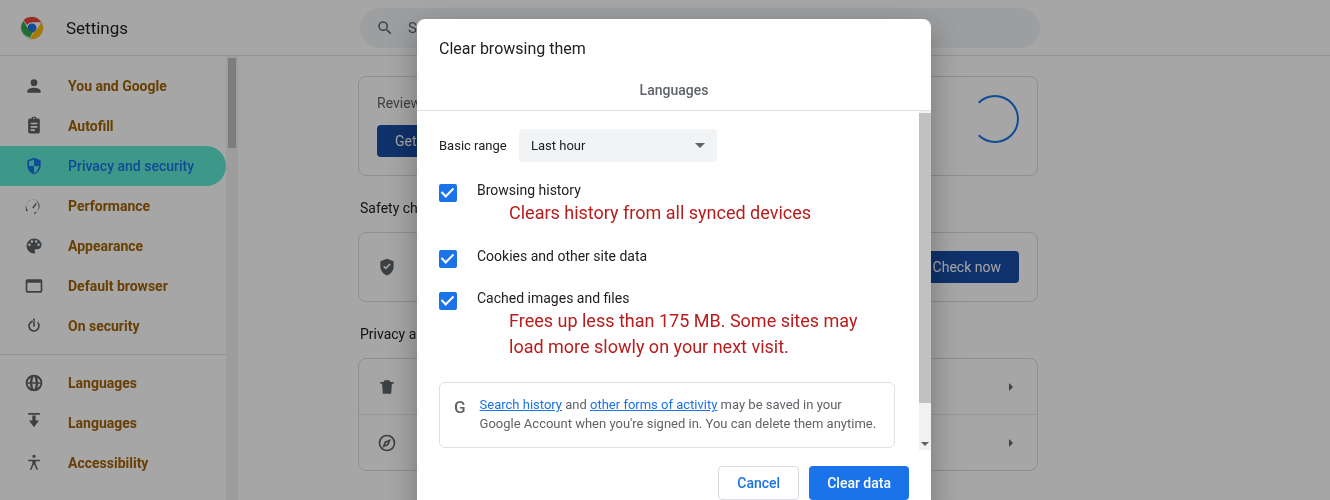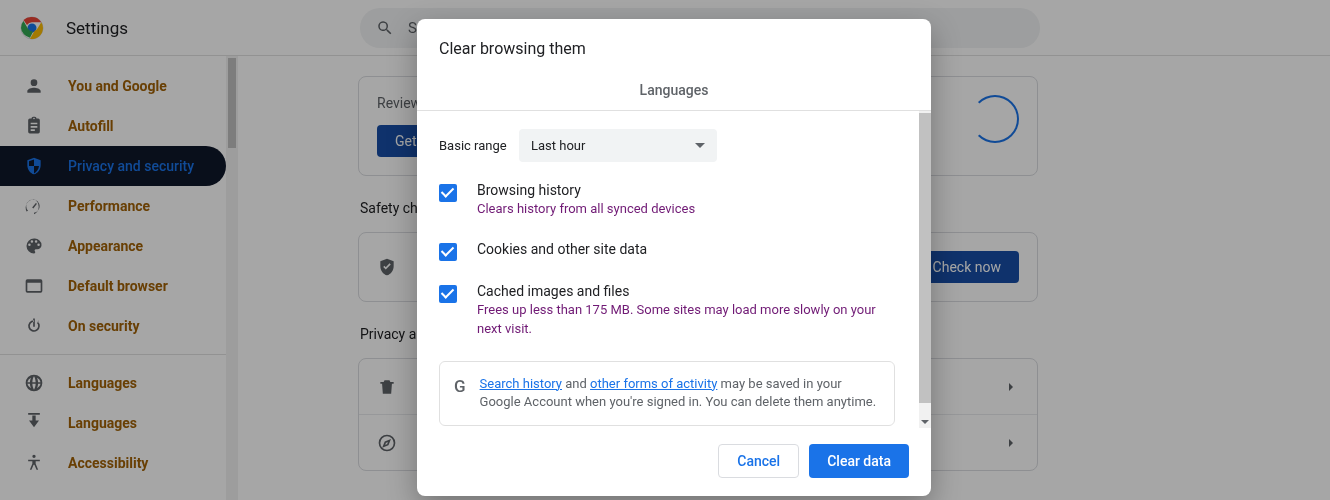--- a/index.html
+++ b/index.html
@@ -14,21 +14,21 @@
   .searchbox span { margin-left: 14px; color: #5f6368; font-size: 15px; }
 
   .content { display: flex; height: calc(100% - 56px); }
 
   .sidebar { width: 238px; position: relative; padding-top: 10px; padding-right: 12px; }
   .scroll-gutter { position: absolute; right: 0; top: 0; bottom: 0; width: 12px; background: #f1f1f1; display:flex; align-items:flex-start; justify-content:center; }
   .scroll-thumb { width: 8px; height: 90px; background: #c1c1c1; border-radius: 0; margin-top:2px; }
   .side-item { display: flex; align-items: center; height: 40px; padding-left: 24px; border-radius: 0 20px 20px 0; cursor: pointer; }
   .side-item .sicon { width: 20px; height: 20px; fill: #5f6368; margin-right: 24px; display:flex; align-items:center; justify-content:center; }
   .side-item .slabel { font-size: 14px; color: #a16207; font-weight: bold; }
-  .side-item.active { background: #0f172a; }
+  .side-item.active { background: #5eead4; }
   .side-item.active .slabel { color: #1a73e8; font-weight: 500; }
   .side-item.active .sicon { fill: #1a73e8; }
   .side-sep { height: 1px; background: #e0e0e0; margin: 8px 0 8px 0; }
 
   .main { flex: 1; padding: 20px 0 0 0; overflow: hidden; }
   .main-inner { width: 680px; margin-left: 120px; }
   .card { border: 1px solid #dadce0; border-radius: 8px; padding: 18px; margin-bottom: 24px; display: flex; align-items: center; }
   .card.priv { padding: 12px 18px; position: relative; }
   .section-h { font-size: 14px; color: #202124; margin: 12px 0 16px 2px; }
   .guide-card .ctext { flex: 1; font-size: 14px; color: #5f6368; margin-bottom: 14px; }
@@ -57,21 +57,21 @@
 
   .row-range { display: flex; align-items: center; margin-bottom: 20px; }
   .row-range .rlabel { font-size: 13px; color: #202124; width: 80px; }
   .select { background: #f1f3f4; border: none; padding: 9px 44px 9px 12px; font-size: 13px; color: #202124; border-radius: 4px; position: relative; min-width: 198px; text-align: left; cursor: pointer; }
   .select::after { content: ''; position: absolute; right: 12px; top: 50%; transform: translateY(-30%); border: 5px solid transparent; border-top-color: #5f6368; }
 
   .opt { display: flex; margin-bottom: 22px; padding-right: 14px; }
   .opt .cb { width: 18px; height: 18px; background: #1a73e8; border-radius: 2px; flex-shrink: 0; margin-top: 2px; margin-right: 20px; position: relative; }
   .opt .cb::after { content: ''; position: absolute; left: 5px; top: 1px; width: 5px; height: 10px; border: solid #fff; border-width: 0 2px 2px 0; transform: rotate(45deg); }
   .opt .texts .t1 { font-size: 14px; color: #202124; margin-bottom: 2px; }
-  .opt .texts .t2 { font-size: 13px; color: #701a75; line-height: 1.45; }
+  .opt .texts .t2 { font-size: 18px; color: #b91c1c; line-height: 1.45; margin-left: 32px; }
 
   .info { border: 1px solid #e0e0e0; border-radius: 6px; padding: 13px 14px; display: flex; align-items: flex-start; margin-right: 14px; }
   .info .g { font-size: 17px; font-weight: 500; color: #5f6368; margin-right: 14px; margin-top:1px; }
   .info .itext { font-size: 13px; color: #5f6368; line-height: 1.45; }
   .info .itext a { color: #1a73e8; text-decoration: underline; cursor: pointer; }
 
   .dlg-foot { display: flex; justify-content: flex-end; padding: 16px 22px 18px 22px; gap: 10px; }
   .btn-outline { background: #fff; border: 1px solid #dadce0; color: #1a73e8; font-weight: 500; font-size: 14px; padding: 8px 18px; border-radius: 4px; cursor: pointer; }
   .btn-primary { background: #1a73e8; border: none; color: #fff; font-weight: 500; font-size: 14px; padding: 8px 18px; border-radius: 4px; cursor: pointer; }
 </style>

